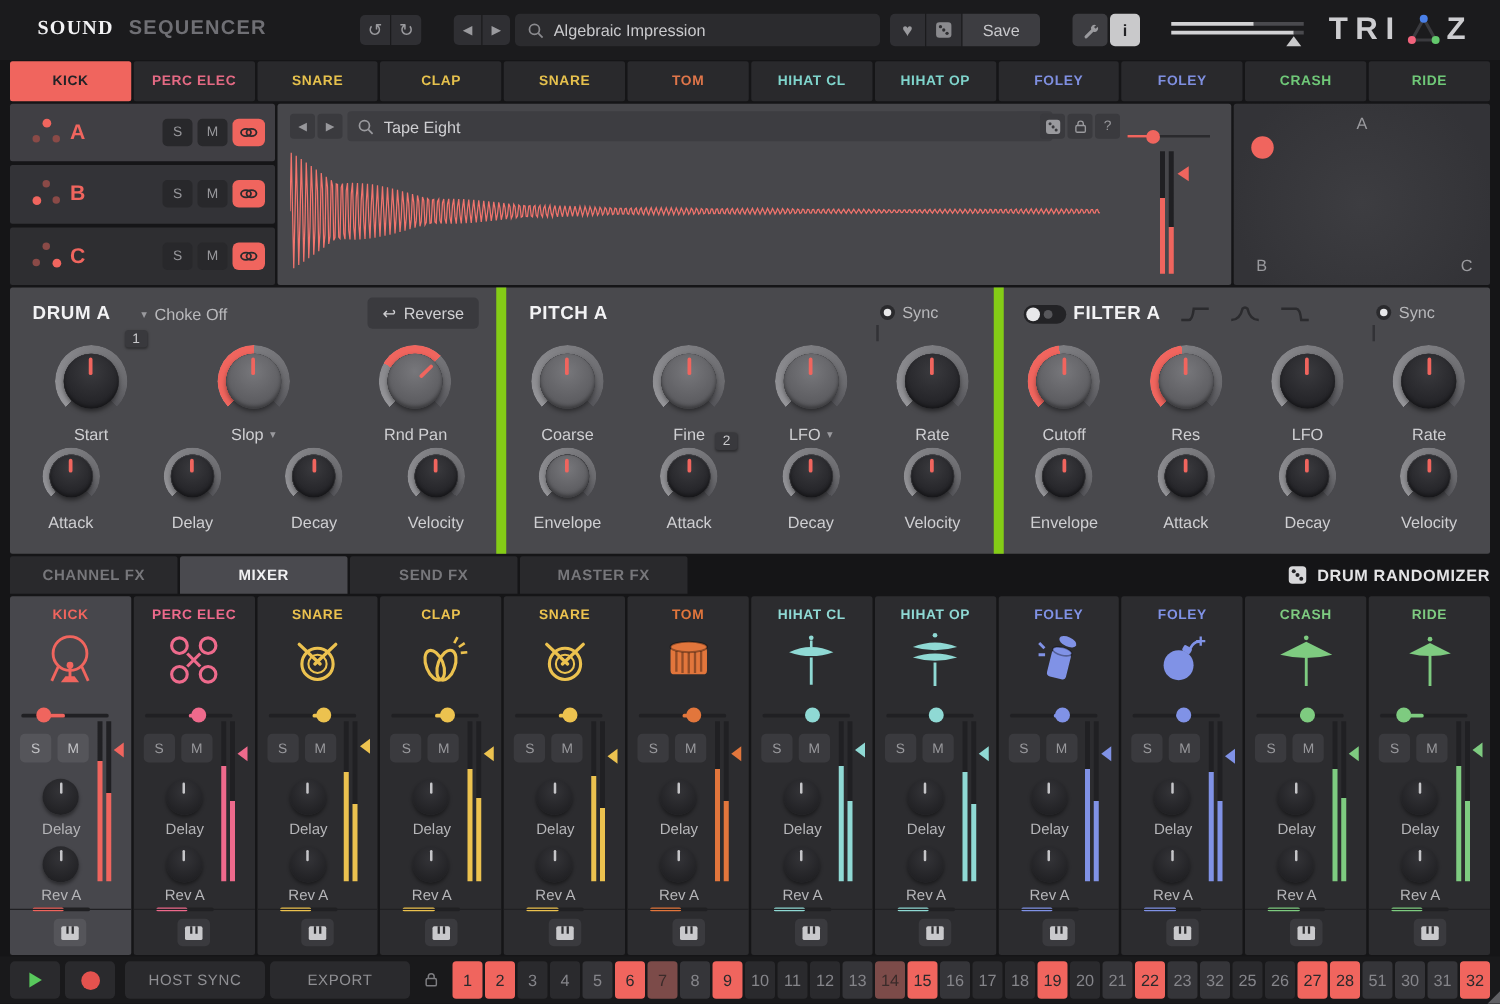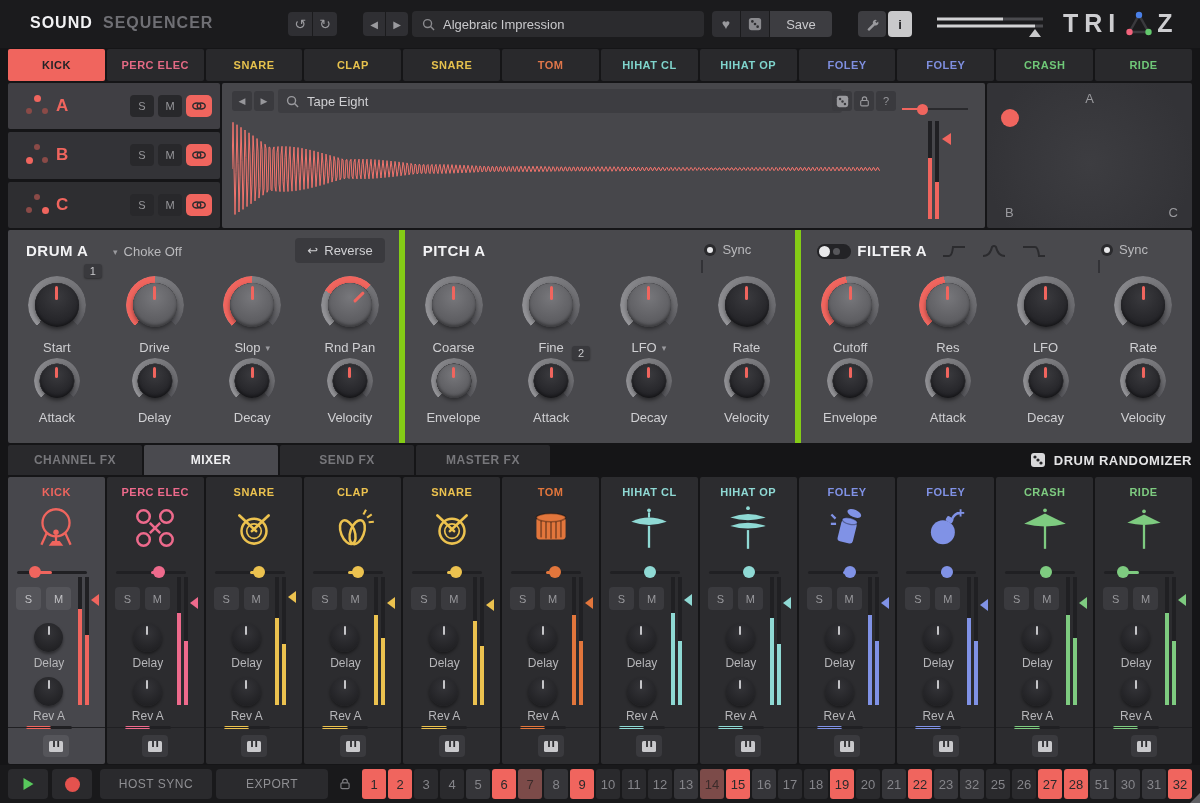--- a/index.html
+++ b/index.html
@@ -3,21 +3,21 @@
 <meta charset="utf-8">
 <style>
   html,body{margin:0;padding:0;background:#151517;}
   body{width:1200px;height:803px;position:relative;overflow:hidden;
        font-family:"Liberation Sans","DejaVu Sans",sans-serif;
        -webkit-font-smoothing:antialiased;user-select:none;color:#d8d8da;}
   .abs{position:absolute;}
   
   #header{position:absolute;left:0;top:0;width:1200px;height:48px;background:#1b1b1d;}
   .htab{font-weight:bold;font-size:16px;letter-spacing:1px;}
-  .htab.on{color:#f2f2f4;} .htab.off{color:#6f6f74;}
+  .htab.on{color:#f2f2f4;font-family:Liberation Serif, serif;} .htab.off{color:#6f6f74;}
   .hbtn{background:#2f2f33;border-radius:4px;display:flex;align-items:center;justify-content:center;
         color:#9a9a9e;font-size:14px;}
   .search{background:#2b2b2e;border-radius:4px;display:flex;align-items:center;gap:8px;
           color:#c9c9cc;font-size:13px;padding:0 10px;}
   .search svg{flex:0 0 auto;}
   
   #pads{position:absolute;left:8px;top:49px;width:1184px;height:32px;display:flex;gap:2px;}
   .pad{flex:1;background:#29292c;display:flex;align-items:center;justify-content:center;
        font-size:11px;font-weight:bold;letter-spacing:.5px;border-radius:2px;}
   .pad.sel{background:#f0655e;color:#222226;}
@@ -39,21 +39,21 @@
   .wvbtn{position:absolute;width:20px;height:20px;top:8px;background:#3a3a3e;border-radius:3px;
          display:flex;align-items:center;justify-content:center;color:#97979b;font-size:11px;}
   #wavesearch{position:absolute;left:56px;top:6px;width:548px;height:24px;background:#3d3d41;border-radius:3px;
               display:flex;align-items:center;gap:8px;padding:0 8px;color:#cfcfd2;font-size:13px;}
   
   .vbar{position:absolute;width:4px;}
   .peaktri{position:absolute;width:0;height:0;border-top:6px solid transparent;border-bottom:6px solid transparent;}
   
   #sections{position:absolute;left:8px;top:230px;width:1184px;height:213px;background:#49494d;border-radius:2px;display:flex;}
   .section{flex:1;position:relative;}
-  .section + .section{border-left:6px solid #84cc16;}
+  .section + .section{border-left:8px solid #84cc16;}
   .sec-title{position:absolute;left:18px;top:12px;font-size:15px;font-weight:bold;color:#f2f2f4;letter-spacing:.5px;}
   .choke{position:absolute;left:105px;top:14px;font-size:13px;color:#b9b9bc;display:flex;gap:6px;align-items:center;}
   .revbtn{position:absolute;right:14px;top:8px;height:25px;padding:0 12px;background:#3a3a3e;border-radius:4px;
           display:flex;align-items:center;gap:6px;font-size:13px;color:#d0d0d3;}
   .syncbox{position:absolute;right:44px;top:12px;display:flex;align-items:center;gap:6px;font-size:13px;color:#b9b9bc;}
   .radio{width:12px;height:12px;border-radius:50%;background:#2a2a2d;display:flex;align-items:center;justify-content:center;}
   .radio i{width:6px;height:6px;border-radius:50%;background:#e8e8ea;}
   .sync-line{position:absolute;right:92px;top:30px;width:2px;height:13px;background:#323236;}
   .krow{position:absolute;left:0;width:100%;display:flex;}
   .krow.r1{top:46px;} .krow.r2{top:128px;}
@@ -341,34 +341,20 @@
           <div class="knob" style="height: 58px; width: 58px;">
             <div class="ring" style="background: conic-gradient(from 225deg, rgb(151, 151, 155) 0deg, rgb(106, 106, 110) 230deg, rgb(85, 85, 90) 270deg, transparent 270deg, transparent 360deg);"></div>
             <div class="ring2" style="background: conic-gradient(from 225deg, transparent 0deg, transparent 0deg, rgb(240, 101, 94) 0deg, rgb(240, 101, 94) 135deg, transparent 135deg, transparent 360deg);"></div>
             <div class="body light" style="top: 7px; left: 7px; height: 44px; width: 44px;">
               <div class="ptr" style="transform: rotate(0deg);">
                 <i style="top: 3px; height: 14px;"></i>
               </div>
             </div>
           </div>
           <div class="klabel">
-            <span>Drive</span>
-          </div>
-        </div>
-        <div class="kcell">
-          <div class="knob" style="height: 58px; width: 58px;">
-            <div class="ring" style="background: conic-gradient(from 225deg, rgb(151, 151, 155) 0deg, rgb(106, 106, 110) 230deg, rgb(85, 85, 90) 270deg, transparent 270deg, transparent 360deg);"></div>
-            <div class="ring2" style="background: conic-gradient(from 225deg, transparent 0deg, transparent 0deg, rgb(240, 101, 94) 0deg, rgb(240, 101, 94) 135deg, transparent 135deg, transparent 360deg);"></div>
-            <div class="body light" style="top: 7px; left: 7px; height: 44px; width: 44px;">
-              <div class="ptr" style="transform: rotate(0deg);">
-                <i style="top: 3px; height: 14px;"></i>
-              </div>
-            </div>
-          </div>
-          <div class="klabel">
             <span>Slop</span>
             <span class="caret">▾</span>
           </div>
         </div>
         <div class="kcell">
           <div class="knob" style="height: 58px; width: 58px;">
             <div class="ring" style="background: conic-gradient(from 225deg, rgb(151, 151, 155) 0deg, rgb(106, 106, 110) 230deg, rgb(85, 85, 90) 270deg, transparent 270deg, transparent 360deg);"></div>
             <div class="ring2" style="background: conic-gradient(from 225deg, transparent 0deg, transparent 75deg, rgb(240, 101, 94) 75deg, rgb(240, 101, 94) 180deg, transparent 180deg, transparent 360deg);"></div>
             <div class="body light" style="top: 7px; left: 7px; height: 44px; width: 44px;">
               <div class="ptr" style="transform: rotate(45.9deg);">

